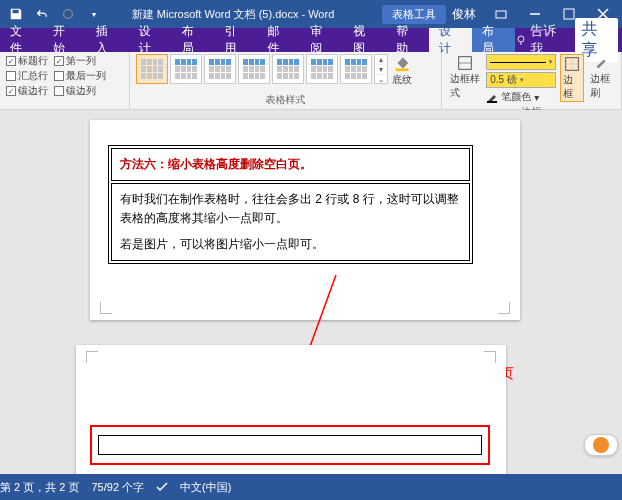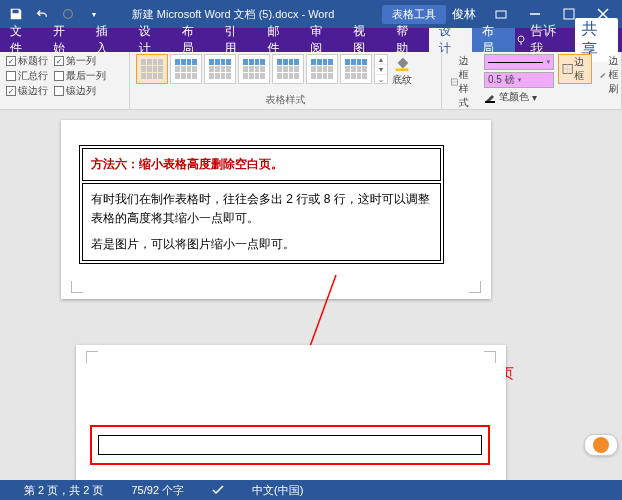--- a/index.html
+++ b/index.html
@@ -33,39 +33,39 @@
 .mini-tbl{width:22px;height:20px;display:grid;grid-template-columns:repeat(4,1fr);grid-template-rows:repeat(3,1fr);gap:1px}
 .mini-tbl span{background:#c8c8c8}
 .mini-tbl.hdr span:nth-child(-n+4){background:#5b9bd5}
 .stylemore{width:14px;height:30px;border:1px solid #ccc;background:#fff;display:flex;flex-direction:column;cursor:pointer}
 .stylemore div{flex:1;display:flex;align-items:center;justify-content:center;font-size:8px;color:#666;border-bottom:1px solid #eee}
 .shade{display:flex;flex-direction:column;align-items:center;gap:1px;font-size:10px;cursor:pointer;padding:0 2px}
 .shade .bucket{width:20px;height:18px;position:relative}
 .border-group{display:flex;gap:4px;align-items:flex-start}
 .bstack{display:flex;flex-direction:column;gap:2px;font-size:10px}
 .bline{display:flex;align-items:center;gap:3px}
-.dd{border:1px solid #ababab;background:#f0abfc;height:16px;display:flex;align-items:center;padding:0 3px;font-size:10px;cursor:pointer}
+.dd{border:1px solid #ababab;background:#fde047;height:16px;display:flex;align-items:center;padding:0 3px;font-size:10px;cursor:pointer}
 .dd .arrow{margin-left:3px;font-size:7px;color:#666}
-.bigbtn{display:flex;align-items:center;font-size:10px;cursor:pointer;padding:0 2px}
+.bigbtn{display:flex;flex-direction:column;align-items:center;font-size:10px;cursor:pointer;padding:0 2px}
 .bigbtn svg{width:18px;height:18px}
 .bigbtn.sel{background:#fde6c8;border:1px solid #f0a030}
 .canvas{position:absolute;top:110px;left:0;right:0;bottom:20px;background:#e6e6e6;overflow:hidden}
 .page{position:absolute;background:#fff;box-shadow:0 1px 3px rgba(0,0,0,.3)}
-.page1{left:61px;top:10px;width:430px;height:179px}
+.page1{left:90px;top:10px;width:430px;height:200px}
 .page2{left:76px;top:235px;width:430px;height:160px}
 .corner{position:absolute;width:12px;height:12px;border-color:#bbb}
 .doc-tbl{position:absolute;left:18px;top:25px;width:365px;border:1px solid #000}
 .doc-tbl td{border:1px solid #000;padding:6px 8px;font-size:12px;line-height:1.6;font-family:KaiTi,"楷体",SimSun}
 .method-title{color:#c00000;font-weight:bold}
 .annot{position:absolute;color:#ff0000;font-size:14px;font-family:SimSun}
 svg.arrow-line{position:absolute;pointer-events:none}
 .redbox{position:absolute;border:2px solid #ff0000}
 .overlay-head{position:absolute;right:4px;bottom:24px;background:#fff;border:1px solid #ccc;border-radius:10px;padding:2px 8px;font-size:11px;display:flex;align-items:center;gap:4px;box-shadow:0 1px 3px rgba(0,0,0,.2)}
 .avatar{width:16px;height:16px;border-radius:50%;background:#f28c28}
-.statusbar{position:absolute;bottom:0;left:0;right:0;height:20px;background:#2b579a;color:#fff;font-size:11px;display:flex;align-items:center;padding:0 24px;gap:28px}
+.statusbar{position:absolute;bottom:0;left:0;right:0;height:26px;background:#2b579a;color:#fff;font-size:11px;display:flex;align-items:center;padding:0 0;gap:12px}
 .statusbar .spacer{flex:1}
 .sb-item{display:flex;align-items:center;gap:3px;cursor:pointer}
 </style>
 </head>
 <body>
 
 <div class="titlebar">
   <div class="tb-left">
     <span class="tb-btn">
         <svg viewBox="0 0 16 16">

